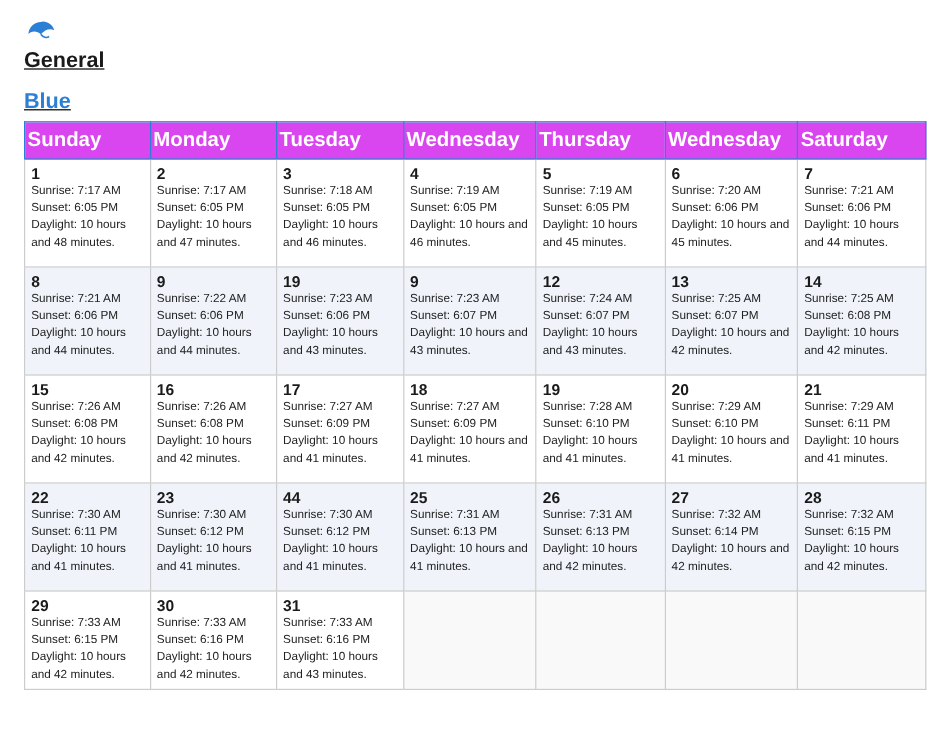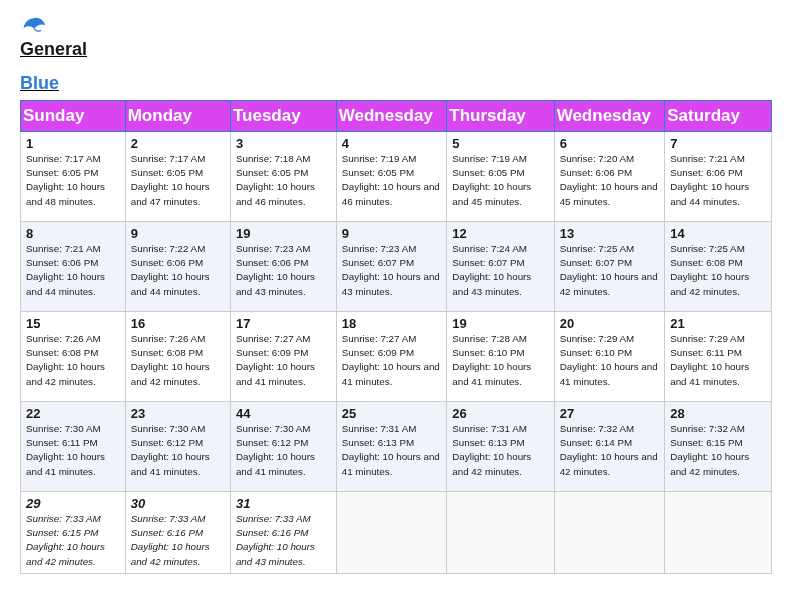--- a/index.html
+++ b/index.html
@@ -78,21 +78,20 @@
     .day-info {
       font-size: 9.8px;
       color: #222;
       line-height: 1.45;
     }
     .empty-cell {
       background: #f9f9f9 !important;
     }
     .calendar tbody tr:last-child td {
       height: 76px;
-      font-style: italic;
     }
   </style>
 </head>
 <body>
 
 <div class="page">
   <div class="header-row">
     <div class="logo">
       <div>
         <svg class="logo-icon" viewBox="0 0 28 22">

